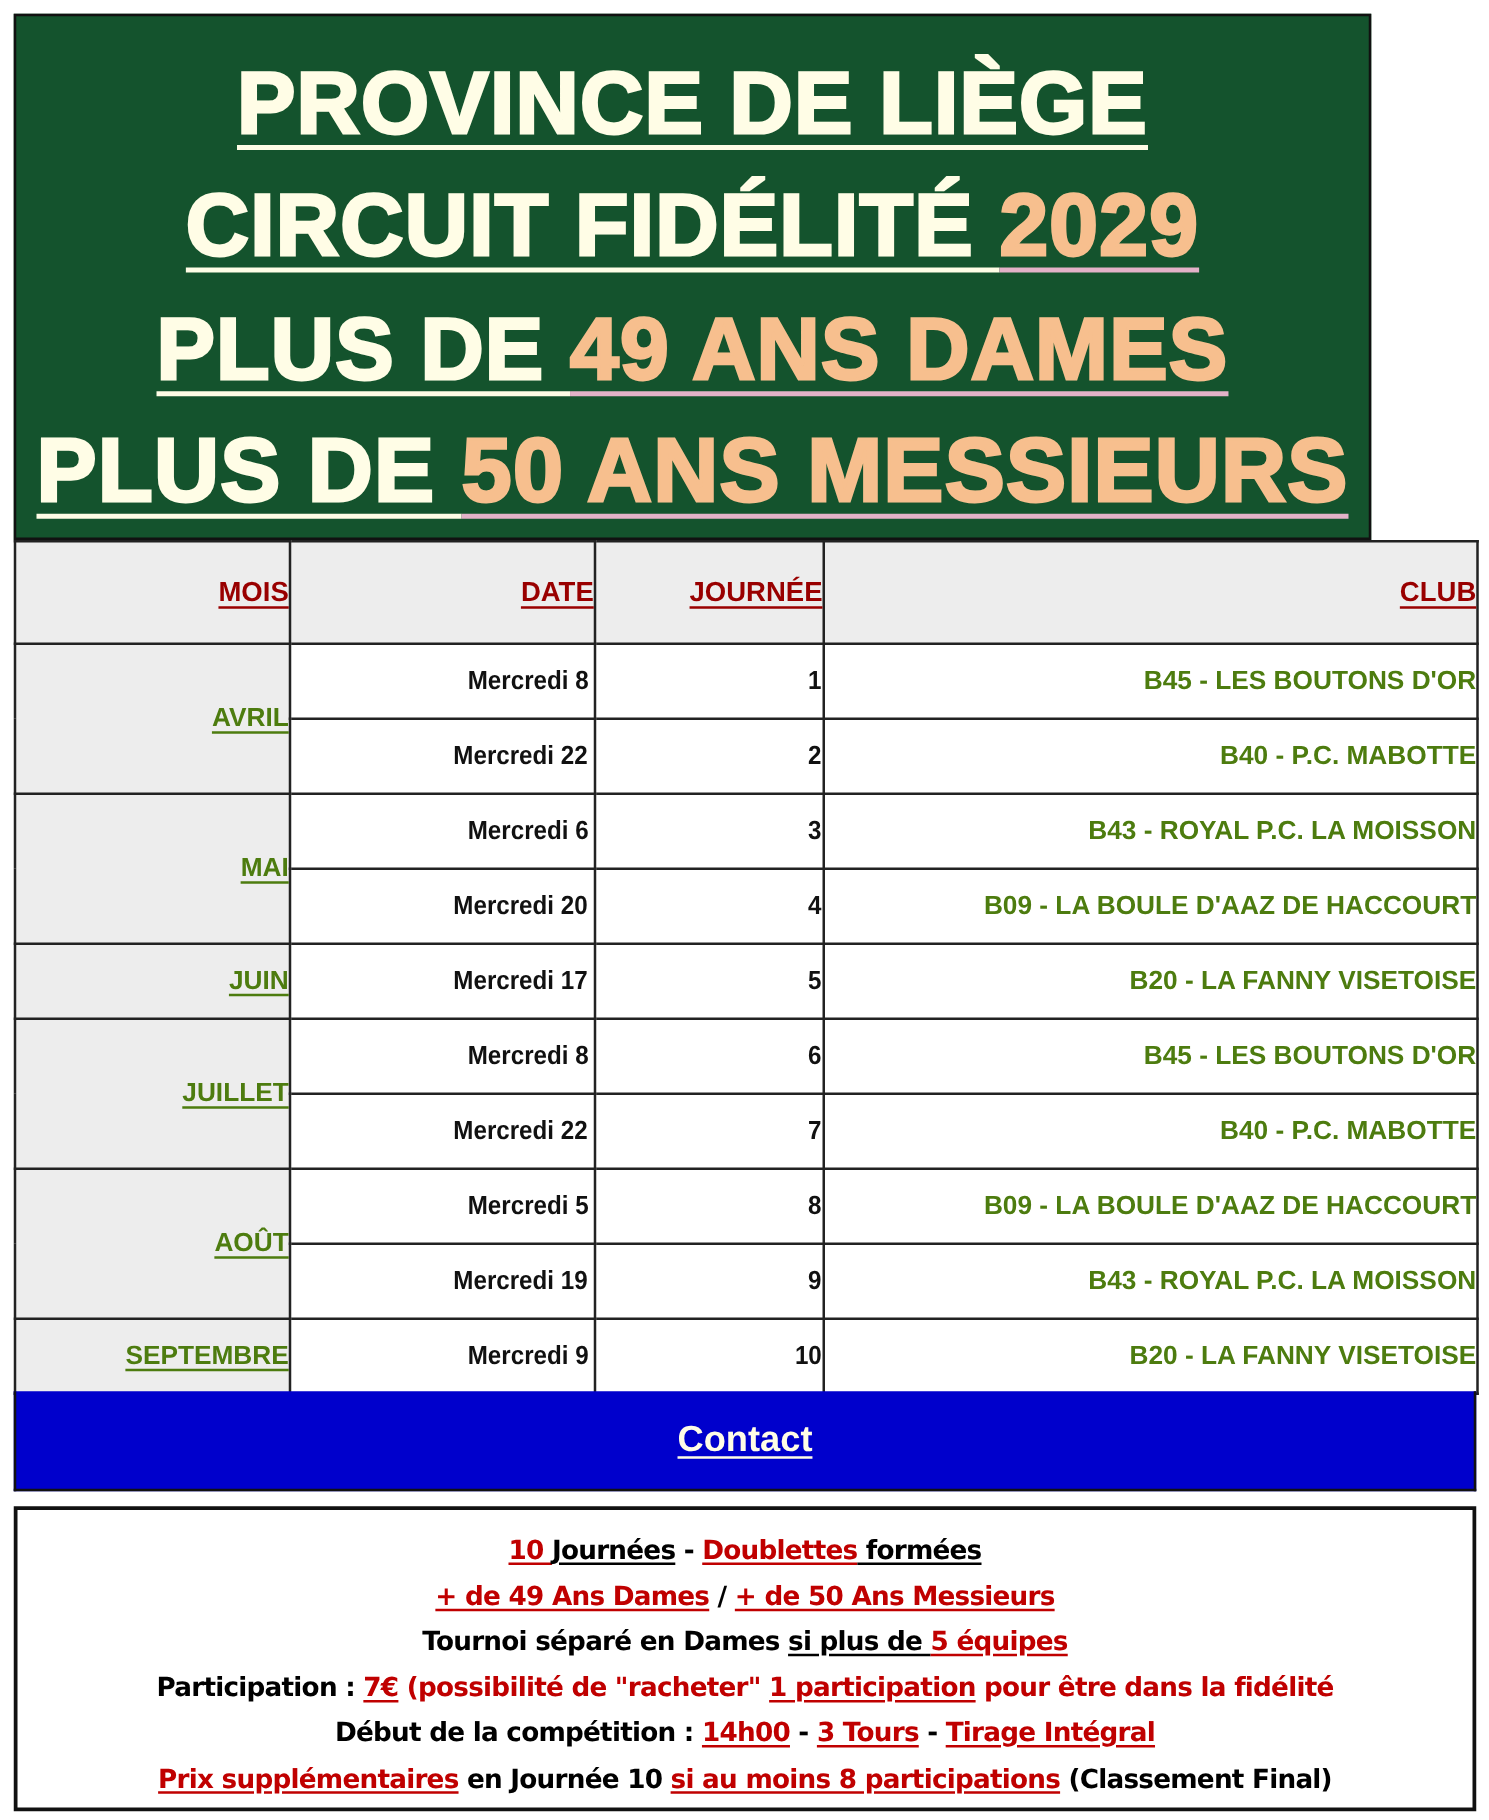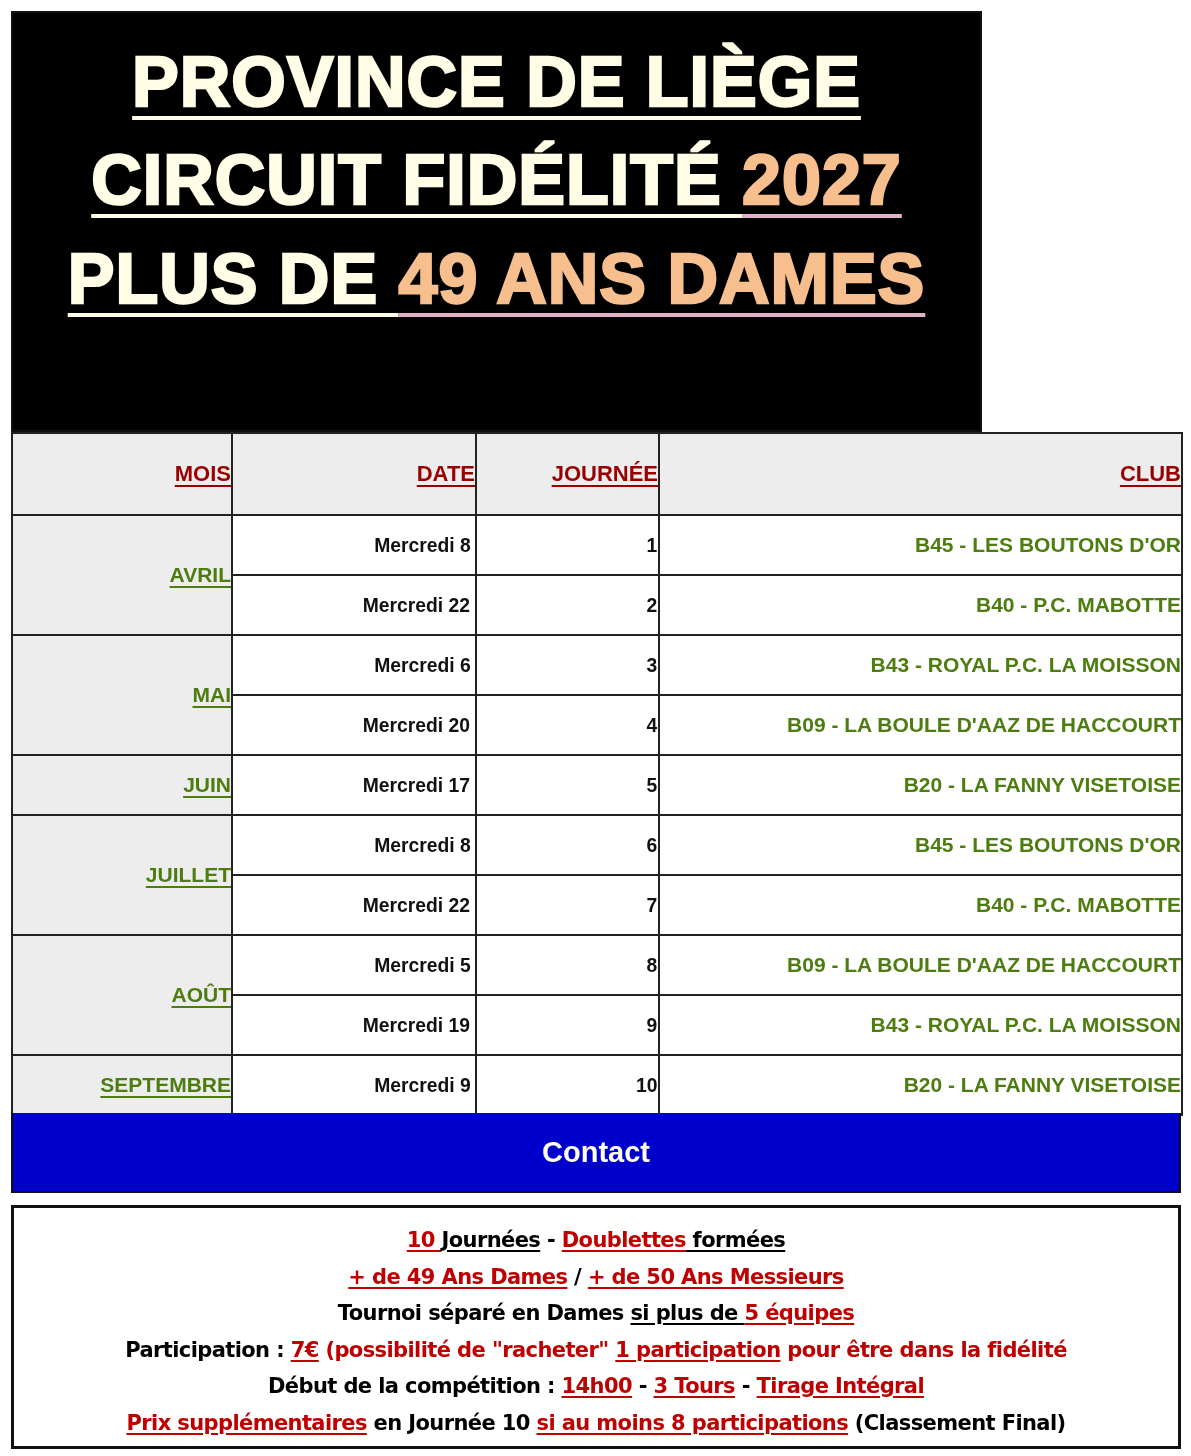--- a/index.html
+++ b/index.html
@@ -3,22 +3,22 @@
 <meta charset="utf-8">
 <style>
   html, body { margin: 0; padding: 0; background: #ffffff; }
   body { width: 1191px; height: 1456px; position: relative; overflow: hidden; }
   .sheet {
     position: absolute; left: 11px; top: 11px; width: 1170px; height: 1438px;
     box-sizing: border-box;
   }
   
   .banner {
-    position: absolute; left: 0; top: 0; width: 971px; height: 421px;
-    background: #000000; border: 2px solid #111; box-sizing: border-box;
+    position: absolute; left: 0; top: 0; width: 1086px; height: 421px;
+    background: #14532d; border: 2px solid #111; box-sizing: border-box;
   }
   .title-line {
     position: absolute; left: 0; width: 100%; text-align: center;
     font-family: "Liberation Sans", sans-serif; font-weight: 700;
     font-size: 70px; line-height: 80px; letter-spacing: 1px;
     color: #fffde6; -webkit-text-stroke: 2.5px #fffde6;
     white-space: nowrap;
   }
   .title-line span { text-decoration: underline; text-decoration-thickness: 4px; text-underline-offset: 10px; }
   .t-plain { color: #fffde6; -webkit-text-stroke-color: #fffde6; text-decoration-color: #fffde6; }
@@ -50,21 +50,21 @@
   td.club { color: #4d7c0f; font-size: 21px; }
 
   
   .contact {
     position: absolute; left: 0; top: 1102px; width: 1170px; height: 80px;
     background: #0000cc; border: 2px solid #111; border-top: none; box-sizing: border-box;
     display: flex; align-items: center; justify-content: center;
     font-family: "Liberation Sans", sans-serif; font-weight: 700; font-size: 29px;
     color: #fffde6; white-space: pre;
   }
-  .contact .lbl { text-underline-offset: 4px; text-align: center; }
+  .contact .lbl { text-decoration: underline; text-underline-offset: 4px; text-align: center; }
 
   
   .notes {
     position: absolute; left: 0; top: 1194px; width: 1170px; height: 244px;
     border: 3px solid #111; box-sizing: border-box; background: #fff;
     font-family: "DejaVu Sans", sans-serif; font-weight: 700; font-size: 21px;
     text-align: center; padding-top: 14px;
   }
   .notes .line { height: 36.5px; line-height: 36px; white-space: nowrap; letter-spacing: -0.6px; }
   .r { color: #c00000; }
@@ -74,24 +74,27 @@
 </head>
 <body>
 
 <div class="sheet">
 
   <div class="banner">
     <div class="title-line" id="tl1">
       <span class="t-plain">PROVINCE DE LIÈGE</span>
     </div>
     <div class="title-line" id="tl2">
-      <span class="t-plain">CIRCUIT FIDÉLITÉ </span><span class="t-accent">2027</span>
+      <span class="t-plain">CIRCUIT FIDÉLITÉ </span><span class="t-accent">2029</span>
     </div>
     <div class="title-line" id="tl3">
       <span class="t-plain">PLUS DE </span><span class="t-accent">49 ANS DAMES</span>
+    </div>
+    <div class="title-line" id="tl4">
+      <span class="t-plain">PLUS DE </span><span class="t-accent">50 ANS MESSIEURS</span>
     </div>
   </div>
 
   <table class="sched">
     <colgroup>
       <col style="width:220px">
         <col style="width:244px">
         <col style="width:183px">
         <col style="width:523px">
     </colgroup>

